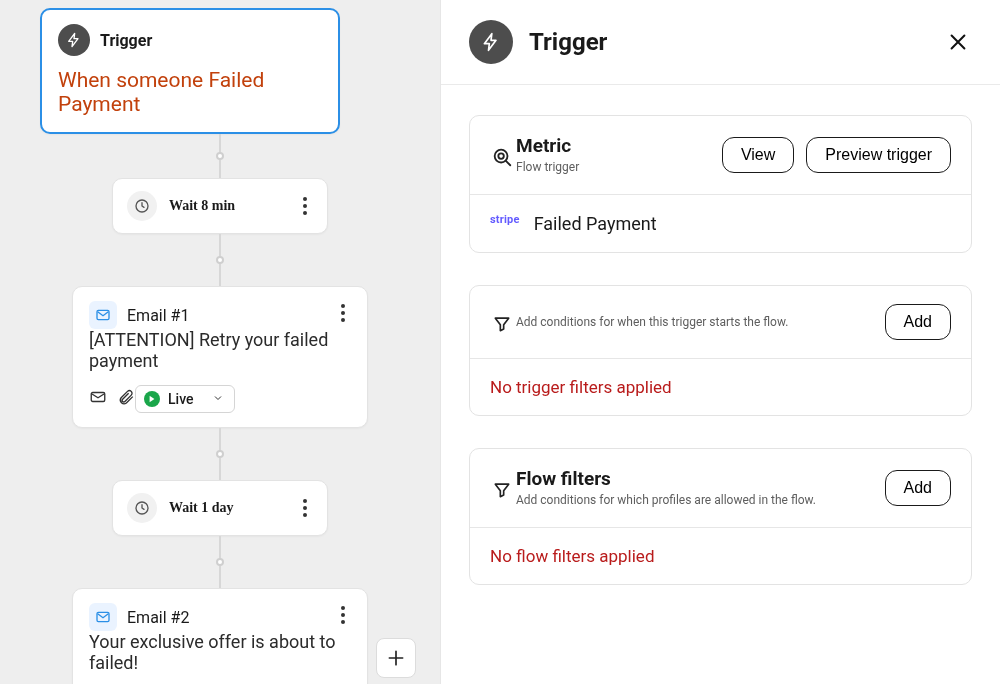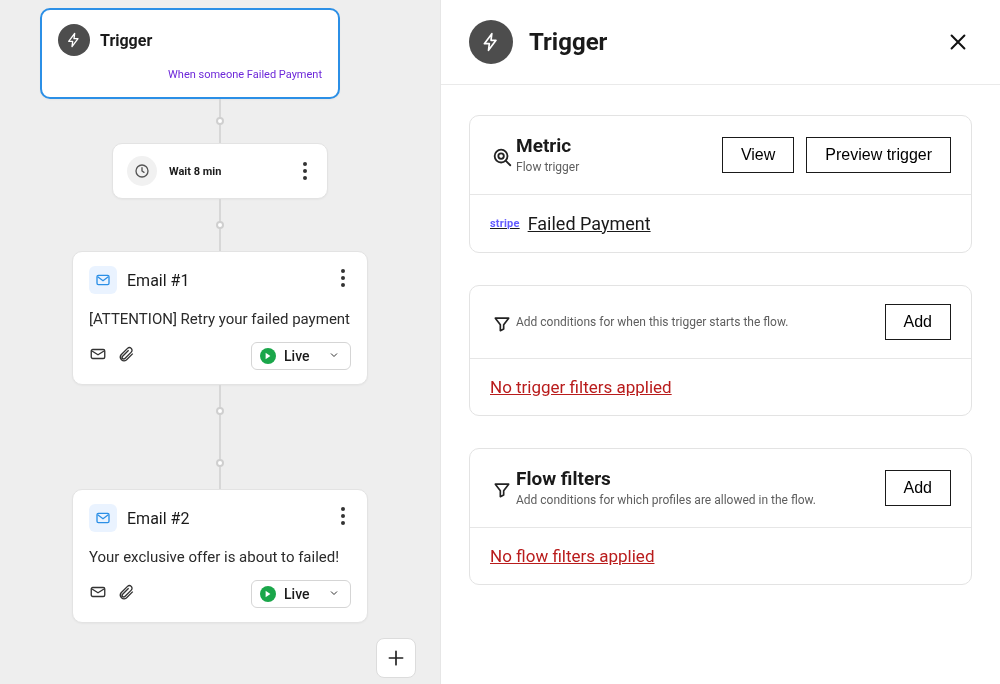--- a/index.html
+++ b/index.html
@@ -57,33 +57,33 @@
     display: flex; align-items: center; gap: 10px;
     margin-bottom: 12px;
   }
   .bolt-circle {
     width: 32px; height: 32px; border-radius: 50%;
     background: #4d4d4d;
     display: flex; align-items: center; justify-content: center;
   }
   .bolt-circle.big { width: 44px; height: 44px; }
   .trigger-node .title { font-weight: 700; font-size: 16px; }
-  .trigger-node .desc { font-size: 11px; color: #6d28d9; text-align: right; }
+  .trigger-node .desc { font-size: 21px; color: #c2410c; }
   .wait-node {
     width: 216px;
     padding: 12px 14px;
     display: flex; align-items: center; gap: 12px;
     position: relative;
   }
   .clock-circle {
     width: 30px; height: 30px; border-radius: 50%;
     background: #f1f1f1;
     display: flex; align-items: center; justify-content: center;
   }
-  .wait-node .label { font-weight: 700; font-size: 11px; }
+  .wait-node .label { font-weight: 700; font-size: 14px; font-family: Liberation Serif, serif; }
   .kebab {
     width: 24px; height: 24px;
     display: flex; flex-direction: column; justify-content: center; align-items: center;
     gap: 3px;
     cursor: pointer;
   }
   .kebab span { width: 4px; height: 4px; border-radius: 50%; background: #333; }
   .wait-node .kebab { position: absolute; right: 10px; }
   .email-node {
     width: 296px;
@@ -94,25 +94,25 @@
     display: flex; align-items: center; gap: 10px;
   }
   .email-icon-box {
     width: 28px; height: 28px; border-radius: 6px;
     background: #eaf3ff;
     display: flex; align-items: center; justify-content: center;
   }
   .email-node .title { font-weight: 400; font-size: 16px; }
   .email-node .kebab { position: absolute; right: 12px; top: 14px; }
   .email-node .subject {
-    font-size: 15px; color: #2b2b2b; margin-top: 16px;
+    font-size: 18px; color: #2b2b2b; 
   }
   .email-node .footer {
     margin-top: 14px;
-    display: flex; align-items: center; justify-content: space-between;
+    display: flex; align-items: center; 
   }
   .footer-icons { display: flex; gap: 10px; align-items: center; }
   .status-pill {
     display: flex; align-items: center; gap: 8px;
     border: 1px solid #d5d5d5; border-radius: 6px;
     padding: 5px 10px 5px 8px;
     font-size: 14px; font-weight: 500;
     cursor: pointer;
     min-width: 100px;
     justify-content: flex-start;
@@ -170,31 +170,30 @@
     display: flex; align-items: center; gap: 2px;
   }
   .section-head .icon-slot { width: 24px; display:flex; justify-content:center; padding-top:4px;}
   .section-head .text { flex: 1; }
   .section-head .heading { font-size: 19px; font-weight: 700; }
   .section-head .sub { font-size: 12px; color: #5e5e5e; margin-top: 2px; line-height:1.4;}
   .section-head .actions { display: flex; gap: 12px; }
   .btn {
     border: 1.5px solid #1a1a1a;
     background: #fff;
-    border-radius: 0;
+    border-radius: 12px;
     padding: 8px 18px;
     font-size: 16px; font-weight: 500;
     cursor: pointer;
   }
   .section-row {
     border-top: 1px solid #e6e6e6;
     padding: 18px 20px;
-    display: flex; align-items: center; gap: 8px;
+    display: flex; gap: 14px;
     font-size: 18px;
-    text-decoration: underline;
   }
   .stripe-badge {
     color: #635bff;
     font-weight: 700;
     font-size: 11px;
     letter-spacing: 0.2px;
   }
   .section-row.muted { color: #b91c1c; font-size: 17px;}
 </style>
 </head>
@@ -275,20 +274,34 @@
                 <path d="m6 9 6 6 6-6" stroke="#333" stroke-width="2" fill="none"></path>
               </svg></span>
         </div>
       </div>
     </div>
 
     <div class="connector" style="height:52px;">
       <div class="dot" style="top:22px;"></div>
     </div>
 
+    <div class="node wait-node">
+      <div class="clock-circle">
+        <svg width="16" height="16" viewBox="0 0 24 24" fill="none">
+            <circle cx="12" cy="12" r="9" stroke="#555" stroke-width="2"></circle>
+            <path d="M12 7v5l3 2" stroke="#555" stroke-width="2" stroke-linecap="round"></path>
+          </svg>
+      </div>
+      <div class="label">Wait 1 day</div>
+      <div class="kebab">
+          <span></span>
+          <span></span>
+          <span></span>
+        </div>
+    </div>
 
     <div class="connector" style="height:52px;">
       <div class="dot" style="top:22px;"></div>
     </div>
 
     <div class="node email-node">
       <div class="head">
         <div class="email-icon-box">
           <svg width="16" height="16" viewBox="0 0 24 24" fill="none">
               <rect x="3" y="5" width="18" height="14" rx="2" stroke="#2b8fe6" stroke-width="2"></rect>

